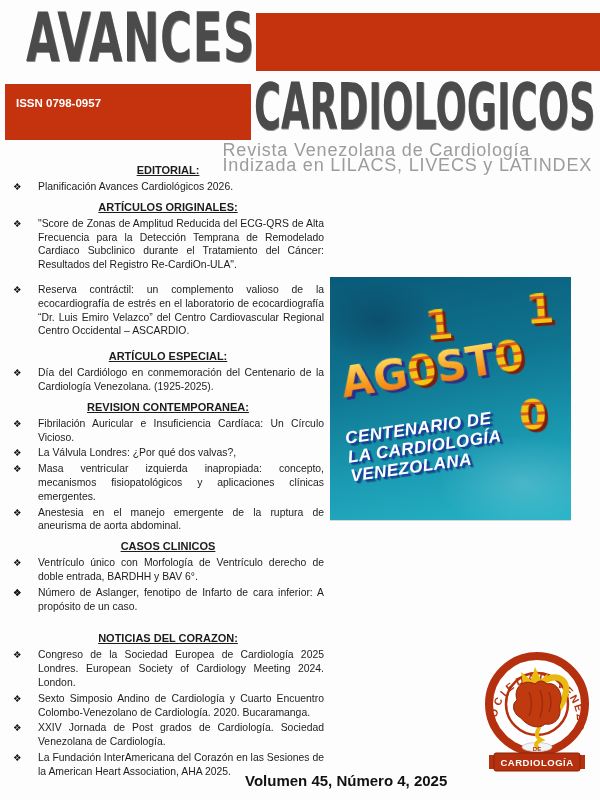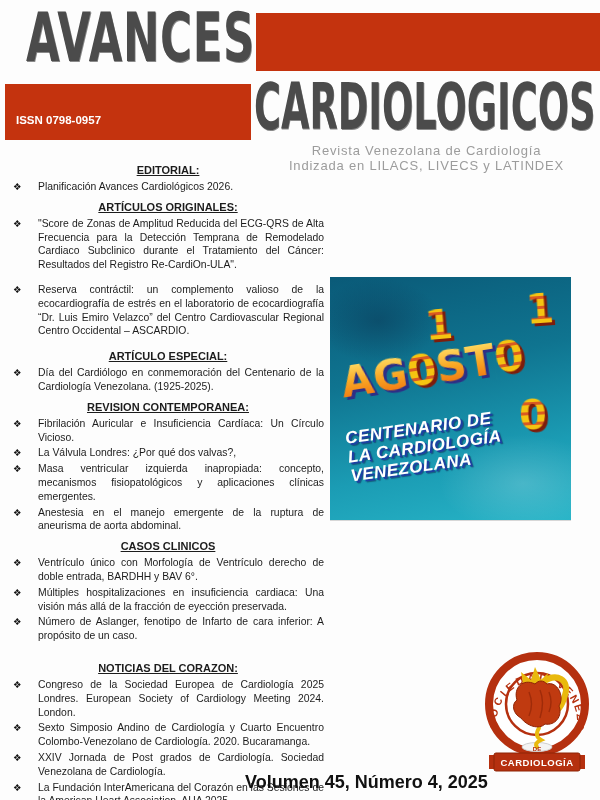--- a/index.html
+++ b/index.html
@@ -18,33 +18,33 @@
     position:absolute;left:26px;top:4px;margin:0;
     font-family:"DejaVu Sans",sans-serif;font-weight:bold;
     font-size:68px;line-height:68px;color:#4b4b4b;
     transform:scaleX(0.64);transform-origin:left top;
     letter-spacing:1px;white-space:nowrap;
     text-shadow:1px 1px 0 #8a8a8a;
   }
   .issn-band{
     position:absolute;left:5px;top:84px;width:246px;height:56px;
     background:#c4330e;color:#ffffff;font-weight:bold;
-    font-size:11.5px;line-height:17px;padding:28px 0 0 11px;
+    font-size:11.5px;line-height:17px;padding:11px 0 0 11px;
     box-sizing:border-box;
   }
   .title2{
     position:absolute;left:254px;top:74px;margin:0;
     font-family:"DejaVu Sans",sans-serif;font-weight:bold;
     font-size:64px;line-height:66px;color:#4b4b4b;
     transform:scaleX(0.575);transform-origin:left top;
     white-space:nowrap;text-shadow:1px 1px 0 #8a8a8a;
   }
   .subtitle{
-    position:absolute;right:36px;top:143px;text-align:center;
-    color:#9c9c9c;font-size:13px;line-height:15px;letter-spacing:0.8px;
+    position:absolute;right:8px;top:143px;text-align:left;
+    color:#9c9c9c;font-size:18px;line-height:15px;letter-spacing:0.8px;
     white-space:nowrap;
   }
   
   .toc{
     position:absolute;left:10px;top:163px;width:314px;
     font-size:10.4px;line-height:13.8px;text-align:justify;
   }
   .sec-head{
     font-size:11px;line-height:14px;font-weight:bold;
     text-decoration:underline;margin:6px 0 3px 2px;text-align:center;
@@ -92,21 +92,21 @@
     position:absolute;left:14px;top:152px;transform:rotate(-8deg);
     transform-origin:left top;color:#ffffff;font-weight:bold;font-style:italic;
     font-size:17px;line-height:19px;letter-spacing:0.5px;white-space:nowrap;
     text-shadow:2px 2px 0 #1d3fa3,3px 3px 1px rgba(10,20,60,.45);
   }
   
   .society-logo{position:absolute;left:477px;top:650px;width:120px;height:130px;}
   
   .volume-line{
     position:absolute;left:245px;top:772px;
-    font-size:18px;font-weight:bold;color:#111;white-space:nowrap;
+    font-size:15px;font-weight:bold;color:#111;white-space:nowrap;
   }
 </style>
 </head>
 <body>
 
 <div>
 
   <header>
     <div class="bar-top"></div>
     <h1 class="title1">AVANCES</h1>
@@ -150,21 +150,21 @@
           <div class="toc-item"><span class="bullet">❖</span><span>La Válvula Londres: ¿Por qué dos valvas?,</span></div>
           <div class="toc-item"><span class="bullet">❖</span><span>Masa ventricular izquierda inapropiada: concepto, mecanismos fisiopatológicos y aplicaciones clínicas emergentes.</span></div>
           <div class="toc-item"><span class="bullet">❖</span><span>Anestesia en el manejo emergente de la ruptura de aneurisma de aorta abdominal.</span></div>
         </div>
     </section>
 
     <section class="toc-section">
       <h2 class="sec-head">CASOS CLINICOS</h2>
       <div class="sec-items">
           <div class="toc-item"><span class="bullet">❖</span><span>Ventrículo único con Morfología de Ventrículo derecho de doble entrada, BARDHH y BAV 6°.</span></div>
-          <div class="toc-item"><span class="bullet">❖</span><span>Múltiples hospitalizaciones en insuficiencia cardiaca: Una visión más allá de la fracción de eyección preservada.</span></div>
+          <div class="toc-item"><span class="bullet">❖</span></div>
           <div class="toc-item"><span class="bullet">❖</span><span>Número de Aslanger, fenotipo de Infarto de cara inferior: A propósito de un caso.</span></div>
         </div>
     </section>
 
     <section class="toc-section">
       <h2 class="sec-head">NOTICIAS DEL CORAZON:</h2>
       <div class="sec-items">
           <div class="toc-item"><span class="bullet">❖</span><span>Congreso de la Sociedad Europea de Cardiología 2025 Londres. European Society of Cardiology Meeting 2024. London.</span></div>
           <div class="toc-item"><span class="bullet">❖</span><span>Sexto Simposio Andino de Cardiología y Cuarto Encuentro Colombo-Venezolano de Cardiología. 2020. Bucaramanga.</span></div>
           <div class="toc-item"><span class="bullet">❖</span><span>XXIV Jornada de Post grados de Cardiología. Sociedad Venezolana de Cardiología.</span></div>

